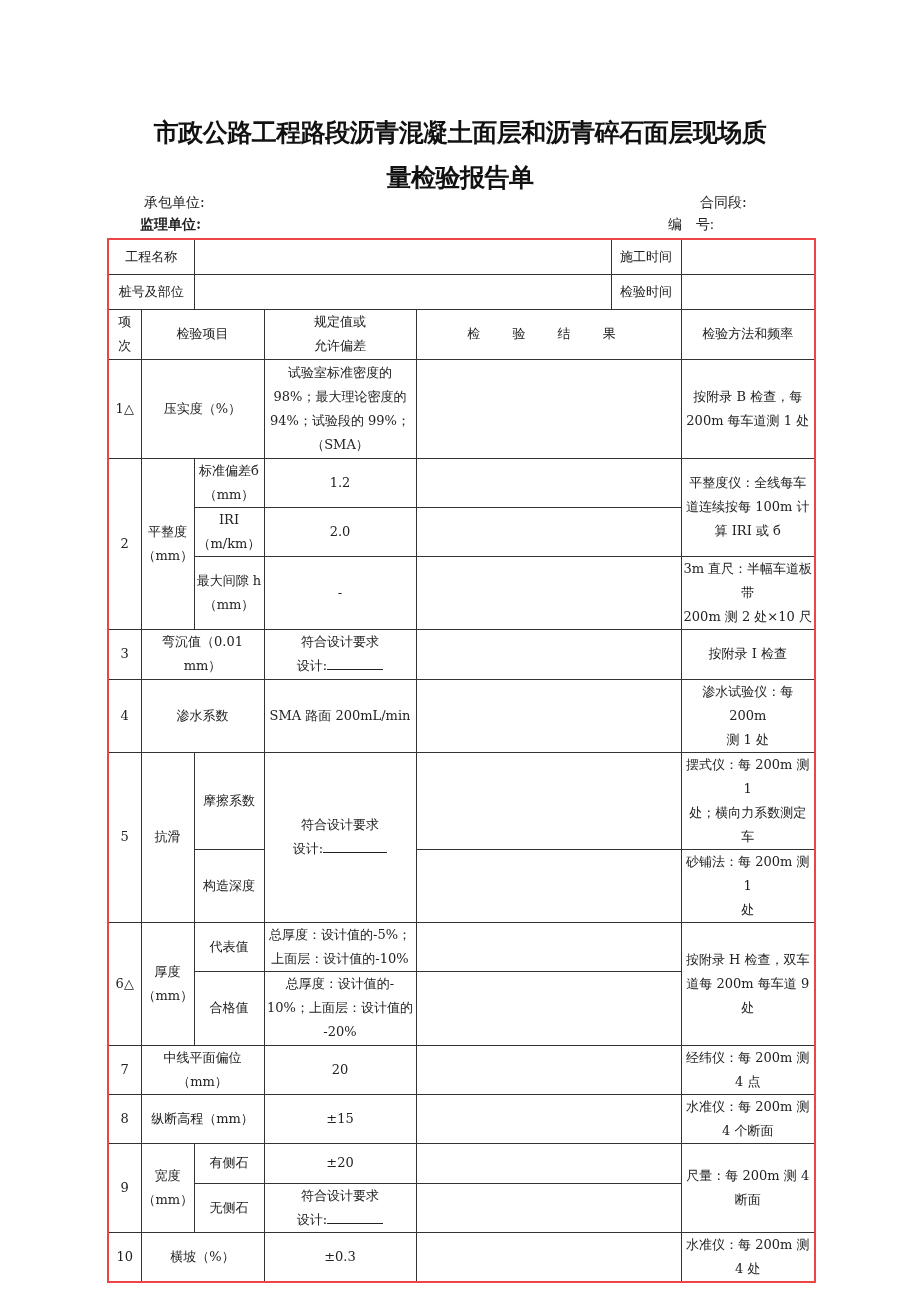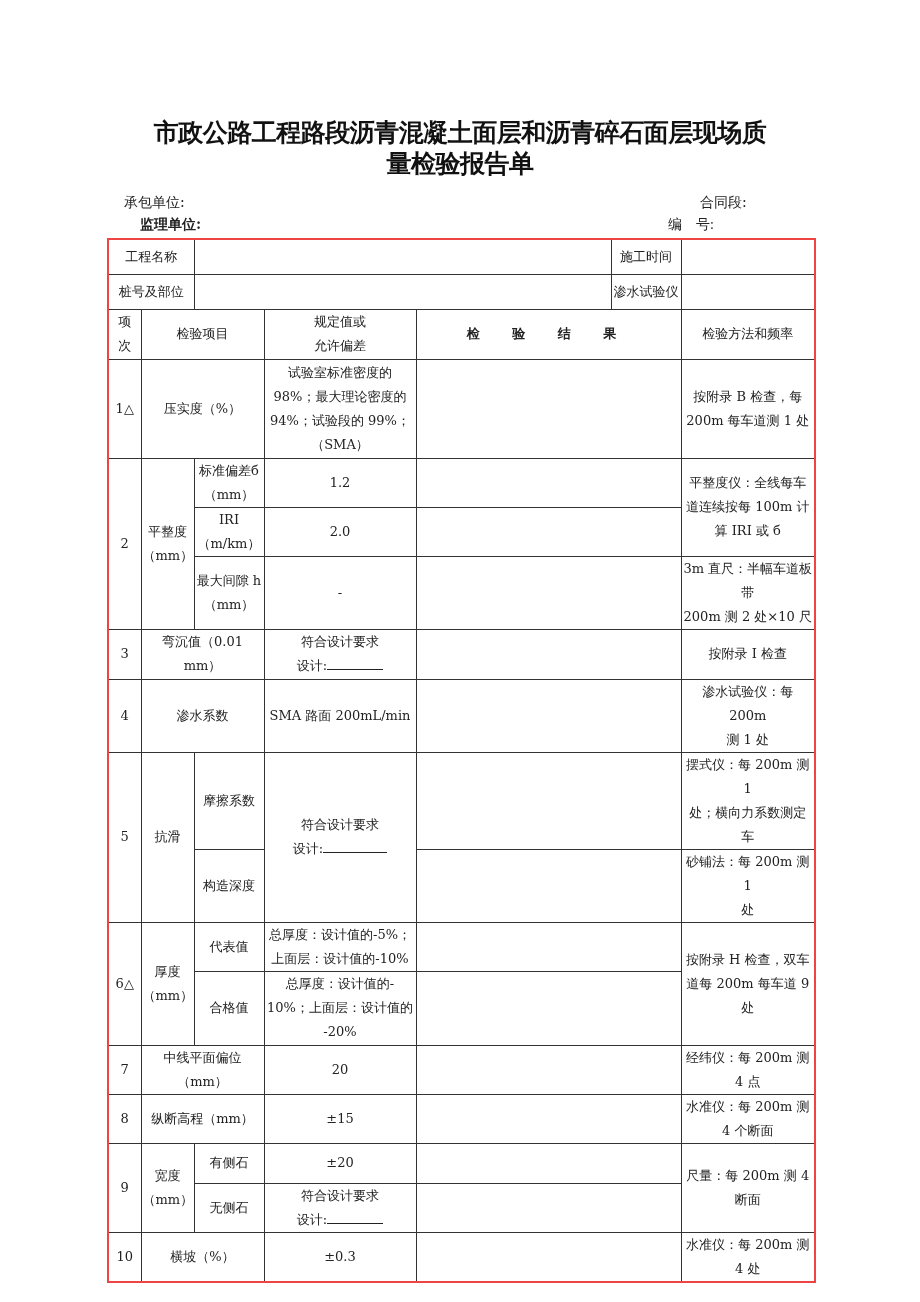--- a/index.html
+++ b/index.html
@@ -2,38 +2,38 @@
 <html><head>
 <meta charset="utf-8">
 <style>
   html, body { margin: 0; padding: 0; background: #ffffff; }
   body { width: 920px; height: 1302px; position: relative; overflow: hidden;
          font-family: "DejaVu Serif", "Liberation Serif", serif; color: #111; }
   .title { position: absolute; left: 0; width: 920px; text-align: center;
            font-family: "DejaVu Sans", "Liberation Sans", sans-serif; font-weight: bold;
            font-size: 25px; letter-spacing: -0.5px; color: #111; }
   .title.l1 { top: 116px; }
-  .title.l2 { top: 147px; }
+  .title.l2 { top: 161px; }
   .meta { position: absolute; font-size: 14px; color: #222; }
   table.form { position: absolute; left: 107px; top: 238px; width: 707px;
                border-collapse: collapse; border: 2px solid #ef4444; table-layout: fixed; }
   table.form td { border: 1px solid #333; font-size: 13px; text-align: center;
                   vertical-align: middle; padding: 0 1px; line-height: 24px; color: #222; }
   table.form td.left { text-align: center; }
   .blank { display: inline-block; width: 56px; border-bottom: 1px solid #222; height: 14px; vertical-align: baseline; }
   .blank.w2 { width: 64px; }
-  .spaced { letter-spacing: 14px; font-weight: bold; }
+  .spaced { letter-spacing: 14px; }
 </style>
 </head>
 <body>
 
 <div class="title l1">市政公路工程路段沥青混凝土面层和沥青碎石面层现场质</div>
 <div class="title l2">量检验报告单</div>
 
-<div class="meta" style="left:124px; top:194px;text-align:right;">承包单位:</div>
+<div class="meta" style="left:144px; top:194px;text-align:right;">承包单位:</div>
 <div class="meta" style="left:140px; top:216px;font-weight:bold;">监理单位:</div>
 <div class="meta" style="left:700px; top:194px;">合同段:</div>
 <div class="meta" style="left:668px; top:216px;font-family:Liberation Serif, serif;">编　号:</div>
 
 <table class="form">
   <colgroup>
     <col style="width:33px">
     <col style="width:53px">
     <col style="width:70px">
     <col style="width:152px">
@@ -45,21 +45,21 @@
   <tbody>
       <tr style="height:35px">
     <td colspan="2">工程名称</td>
     <td colspan="3"></td>
     <td>施工时间</td>
     <td></td>
   </tr>
   <tr style="height:35px">
     <td colspan="2">桩号及部位</td>
     <td colspan="3"></td>
-    <td>渗水试验仪</td>
+    <td>检验时间</td>
     <td></td>
   </tr>
 
   <tr style="height:50px">
     <td>
       <div>项</div>
       <div>次</div>
     </td>
     <td colspan="2">检验项目</td>
     <td>

